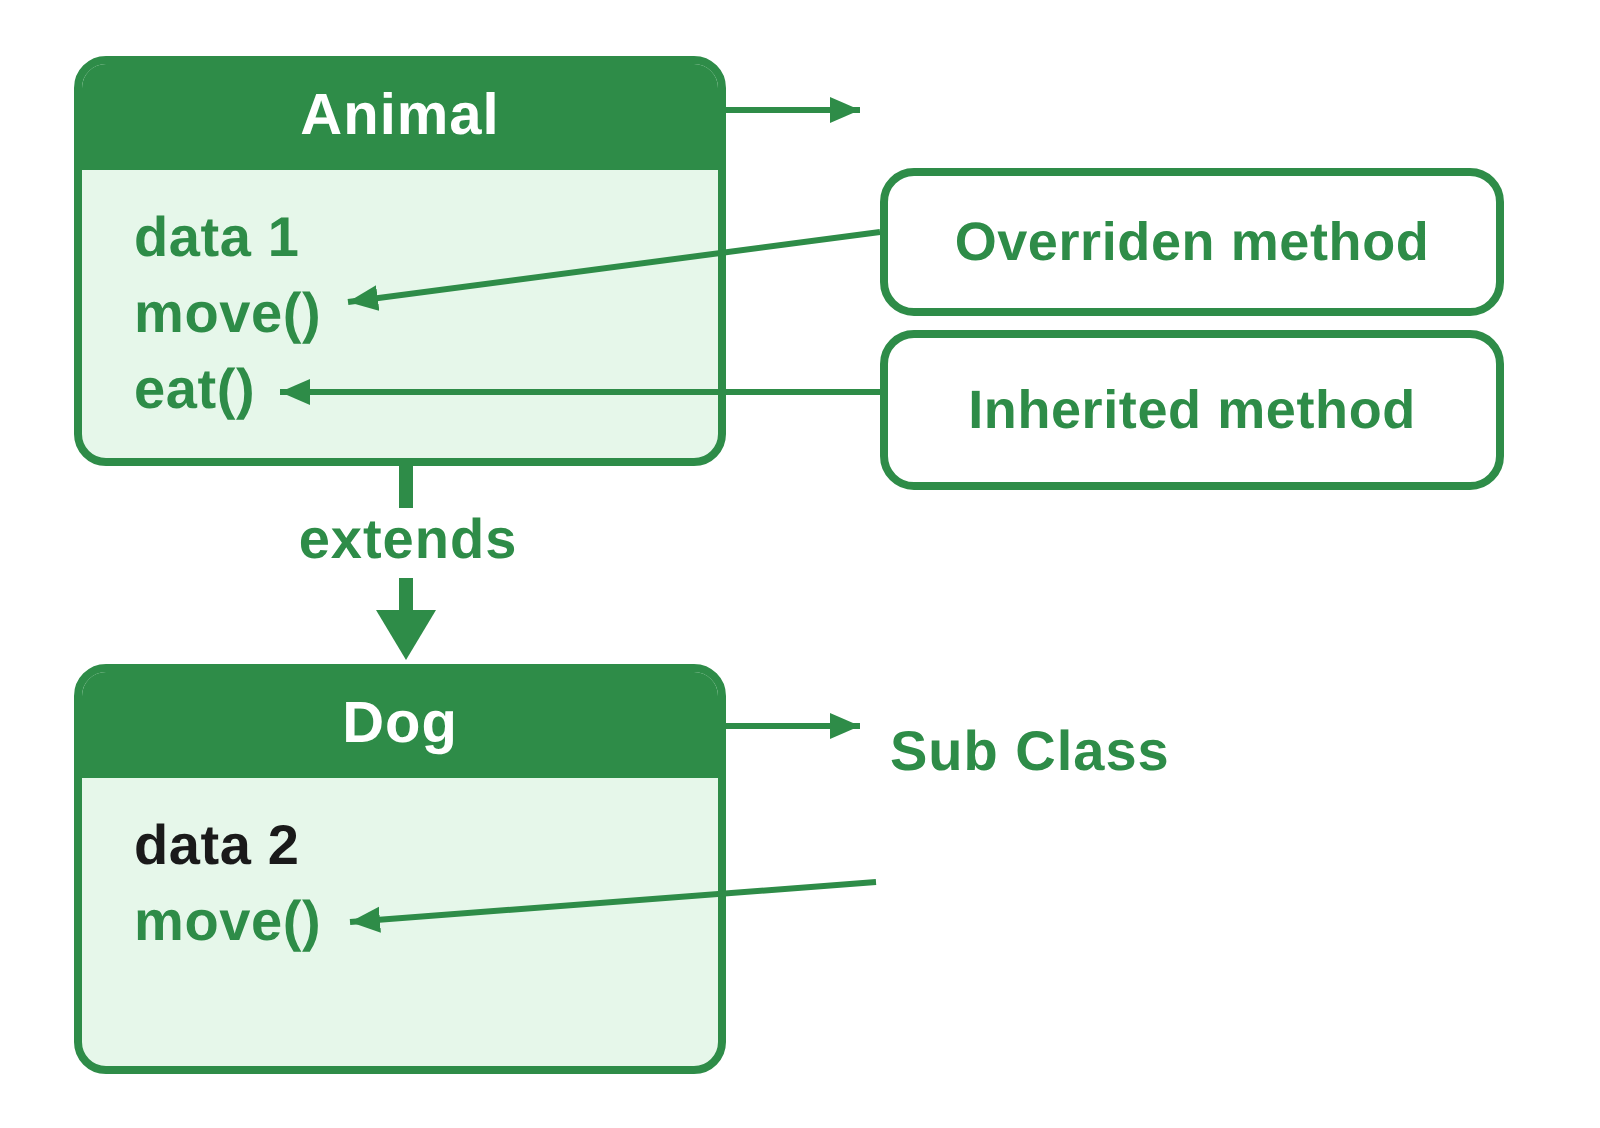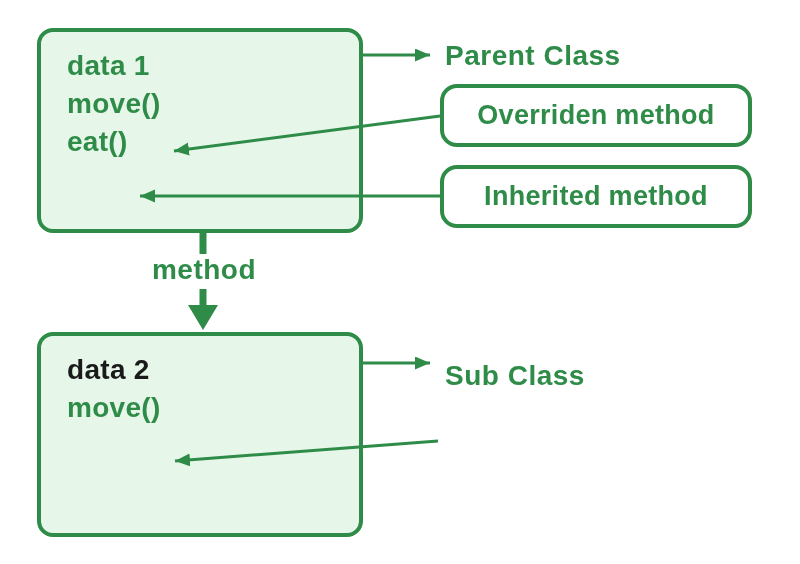--- a/index.html
+++ b/index.html
@@ -74,22 +74,22 @@
     background: var(--color-background);
     border: 4px solid var(--color-green);
     border-radius: 17px;
     display: flex; align-items: center; justify-content: center;
     color: var(--color-green);
     font-size: 27px; font-weight: 700;
     letter-spacing: 0.3px;
     white-space: nowrap;
     z-index: 2;
   }
-  .callout.overriden  { left: 440px; top: 84px;  width: 312px; height: 63px; }
-  .callout.inherited  { left: 440px; top: 165px; width: 312px; height: 63px; }
+  .callout.overriden  { left: 440px; top: 84px;  width: 312px; height: 74px; }
+  .callout.inherited  { left: 440px; top: 165px; width: 312px; height: 80px; }
   .callout.overriding { left: 438px; top: 408px; width: 327px; height: 63px; }
 
   .extends-label {
     position: absolute;
     left: 134px; top: 254px; width: 140px;
     text-align: center;
     font-size: 28px; font-weight: 700;
     color: var(--color-green);
     letter-spacing: 0.5px;
     z-index: 2;
@@ -117,39 +117,44 @@
 
     <line class="thick" x1="203" y1="289" x2="203" y2="309"></line>
     <polygon class="ah" points="188,305 218,305 203,330"></polygon>
 
     <line class="ln" x1="363" y1="363" x2="430" y2="363" marker-end="url(#arrow)"></line>
 
     <line class="ln" x1="438" y1="441" x2="175" y2="461" marker-end="url(#arrow)"></line>
   </svg>
 
   <div class="class-box animal">
+    <div class="class-header">
+      <span>Animal</span>
+    </div>
     <div class="class-body">
       <div class="member-row">data 1</div>
       <div class="member-row">move()</div>
       <div class="member-row">eat()</div>
     </div>
   </div>
 
-  <div class="tag-label parent">Parent Class</div>
 
   <div class="callout overriden">
     <span>Overriden method</span>
   </div>
   <div class="callout inherited">
     <span>Inherited method</span>
   </div>
 
-  <div class="extends-label">method</div>
+  <div class="extends-label">extends</div>
 
   <div class="class-box dog">
+    <div class="class-header">
+      <span>Dog</span>
+    </div>
     <div class="class-body">
       <div class="member-row dark">data 2</div>
       <div class="member-row">move()</div>
     </div>
   </div>
 
   <div class="tag-label sub">Sub Class</div>
 
 
 </div>

